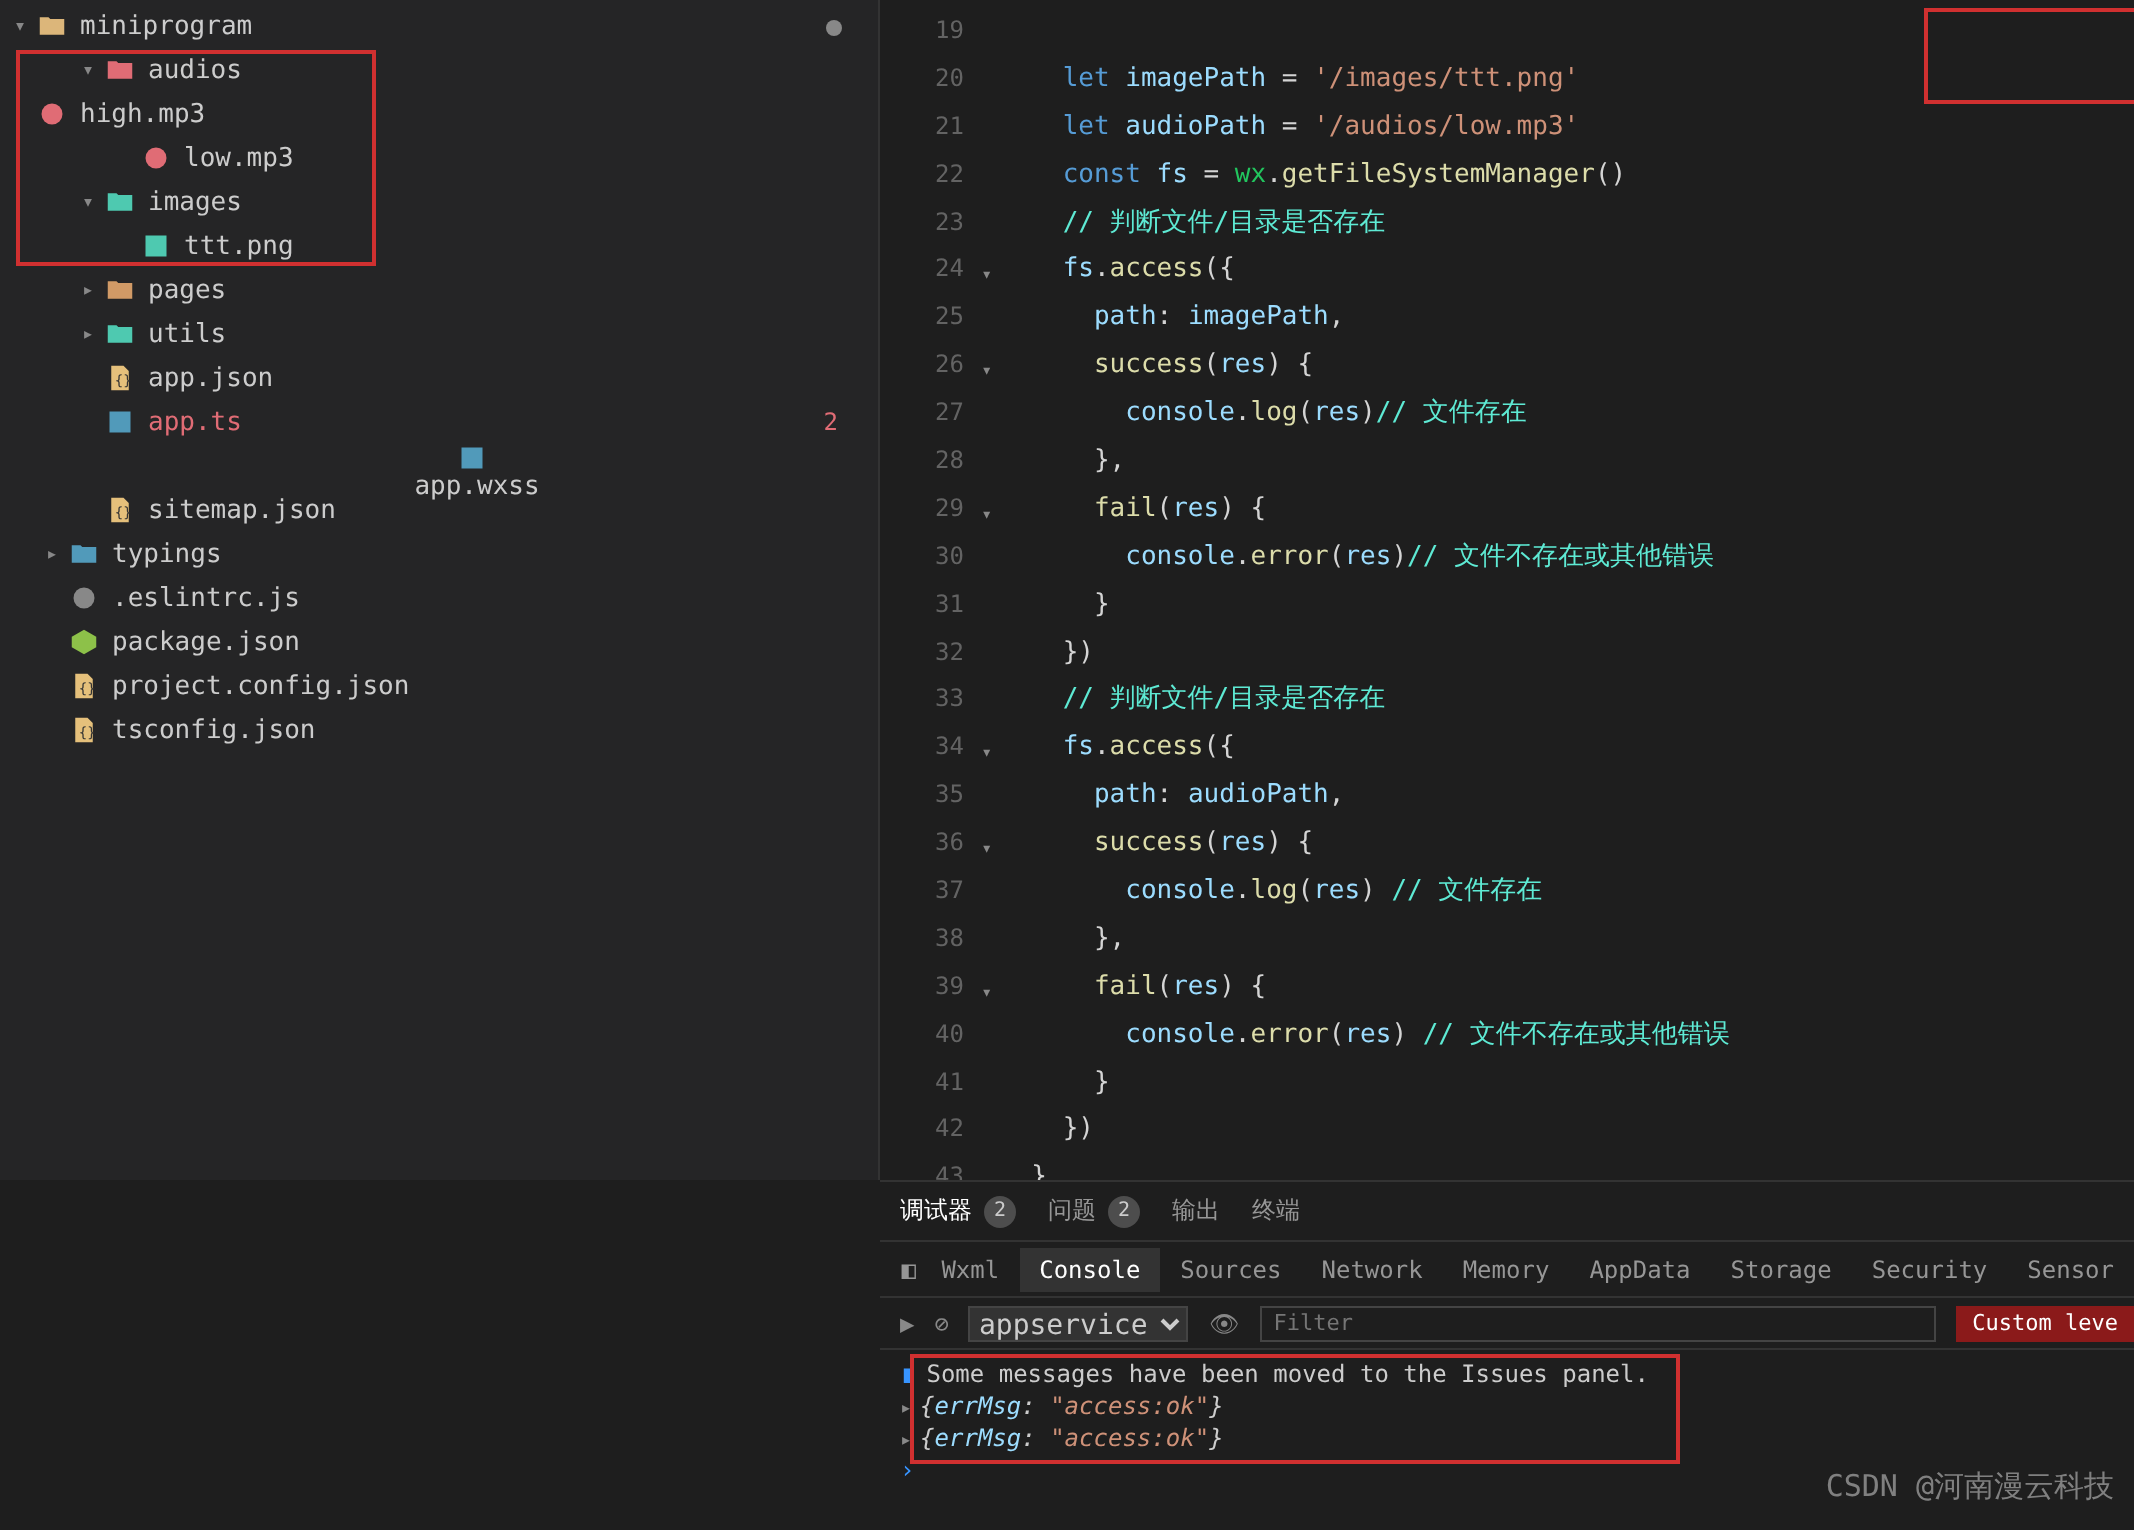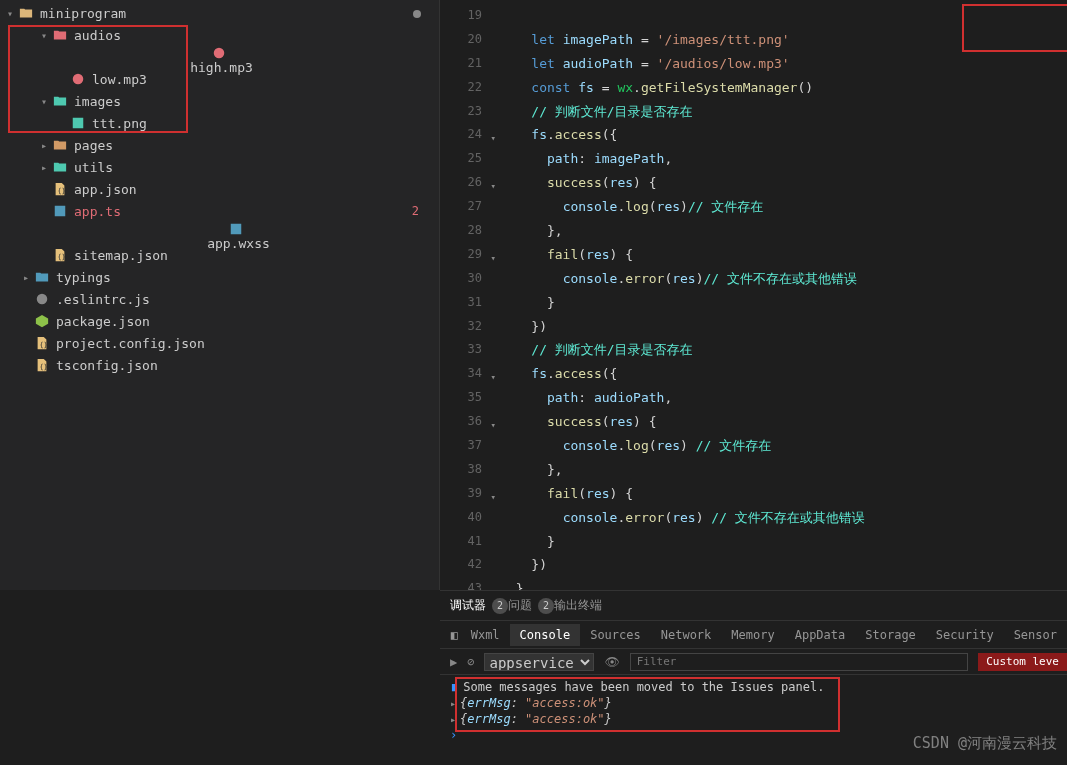--- a/index.html
+++ b/index.html
@@ -27,21 +27,21 @@
 .code .cl { height:23.9px; line-height:23.9px; white-space:pre; }
 .kw { color:#569cd6; }
 .str { color:#ce9178; }
 .var { color:#9cdcfe; }
 .fn { color:#dcdcaa; }
 .obj { color:#22c55e; }
 .com { color:#5eead4; }
 .punc { color:#d4d4d4; }
 
 .bottom { position:absolute; left:440px; right:0; top:590px; bottom:0; background:#1e1e1e; border-top:1px solid #333; }
-.tabs1 { display:flex; align-items:center; height:30px; border-bottom:1px solid #333; padding-left:10px; color:#969696; font-size:12px; }
+.tabs1 { display:flex; align-items:center; height:30px; border-bottom:1px solid #333; padding-left:10px; gap:16px; color:#969696; font-size:12px; }
 .tabs1 .tab { display:flex; align-items:center; gap:6px; cursor:pointer; }
 .tabs1 .tab.active { color:#fff; }
 .badge { background:#4d4d4d; color:#ccc; border-radius:8px; min-width:16px; height:16px; display:inline-flex; align-items:center; justify-content:center; font-size:10px; padding:0 4px; }
 .tabs2 { display:flex; align-items:center; height:28px; border-bottom:1px solid #333; padding-left:10px; gap:2px; color:#969696; font-size:12px; }
 .tabs2 .dtab { padding:4px 10px; cursor:pointer; }
 .tabs2 .dtab.active { background:#333; color:#fff; }
 .tabs2 .picon { width:22px; text-align:center; }
 .toolbar { display:flex; align-items:center; height:26px; border-bottom:1px solid #333; padding-left:10px; gap:10px; color:#888; font-size:12px; }
 .toolbar select { background:#333; border:1px solid #444; color:#ccc; font-size:14px; height:18px; width:110px; }
 .toolbar .filter { background:#1e1e1e; border:1px solid #444; color:#888; height:18px; flex:1; padding:0 6px; font-size:11px; }
@@ -74,21 +74,21 @@
     <div id="tree-items">
         <div class="tree-row" style="padding-left: 38px; position: relative;">
           <span class="chev">▾</span>
           <span class="ico">
             <svg viewBox="0 0 16 16">
               <path fill="#e06c75" d="M1 3h5l1 1h8v9H1z"></path>
             </svg>
           </span>
           <span class="tree-label ">audios</span>
         </div>
-        <div class="tree-row" style="position: relative; flex-direction: column;">
+        <div class="tree-row" style="position: relative;">
           <span class="chev"></span>
           <span class="ico">
             <svg viewBox="0 0 16 16">
               <circle fill="#e06c75" cx="8" cy="8" r="6"></circle>
             </svg>
           </span>
           <span class="tree-label ">high.mp3</span>
         </div>
         <div class="tree-row" style="padding-left: 56px; position: relative;">
           <span class="chev"></span>

